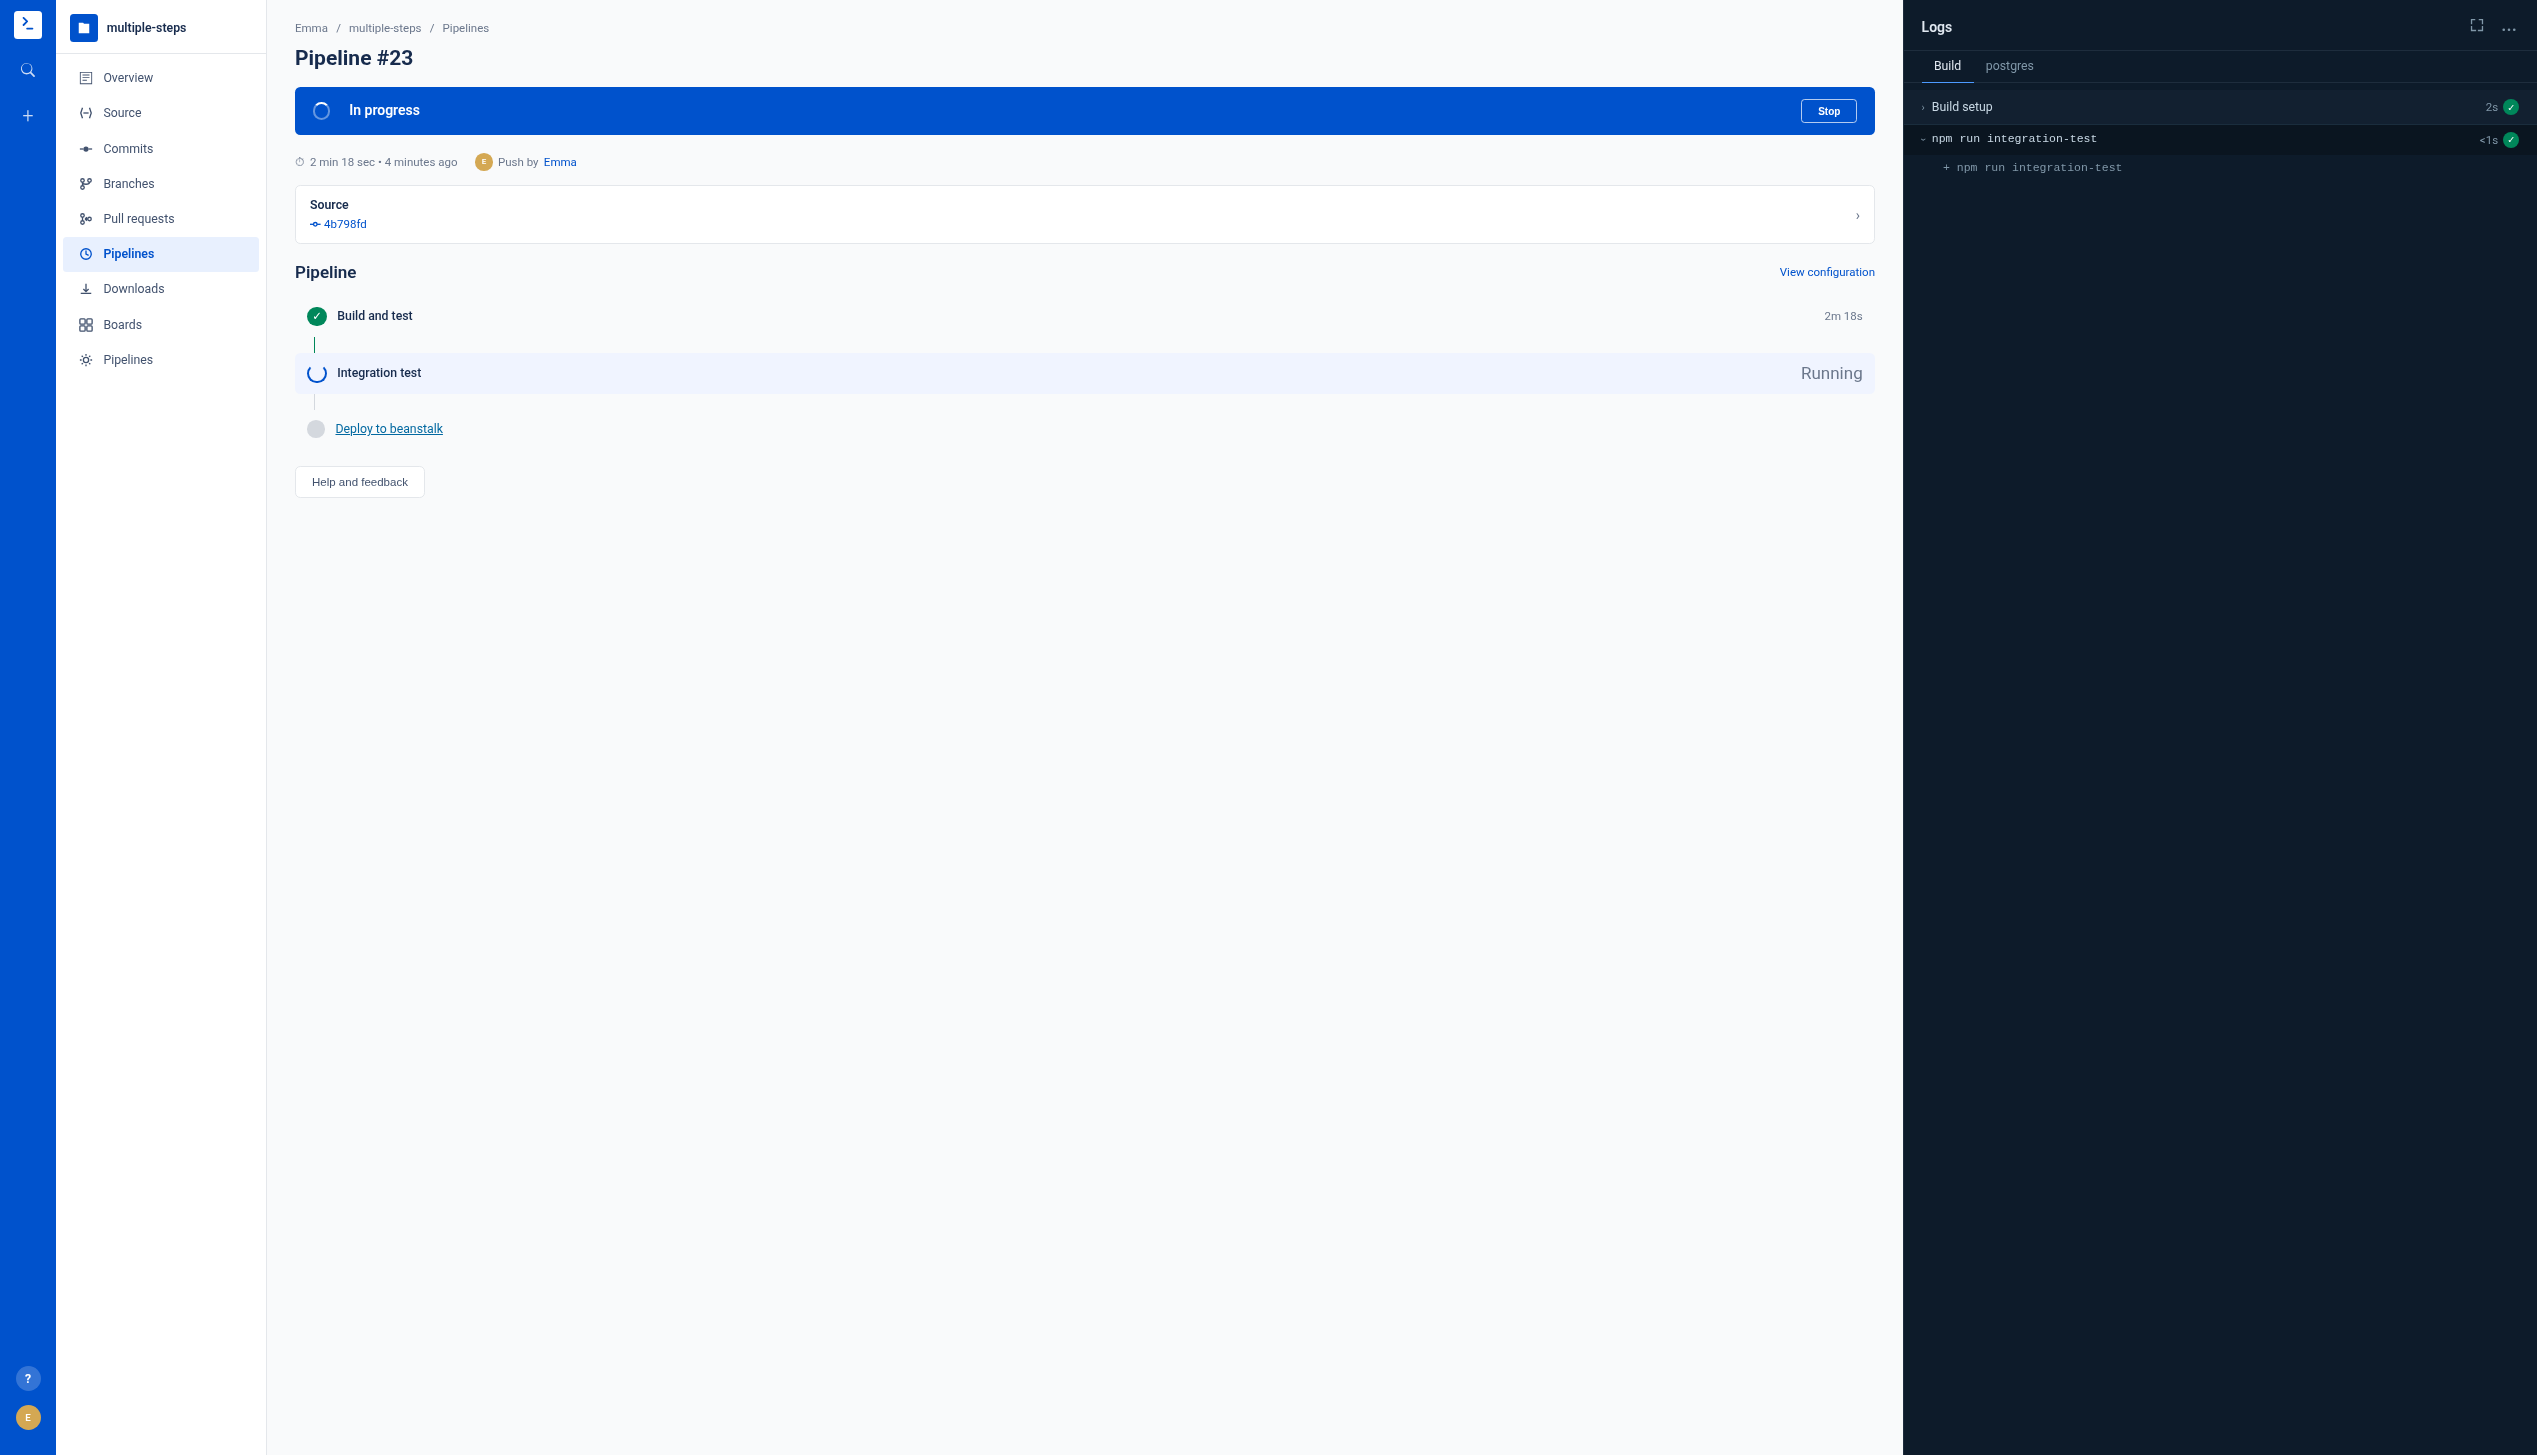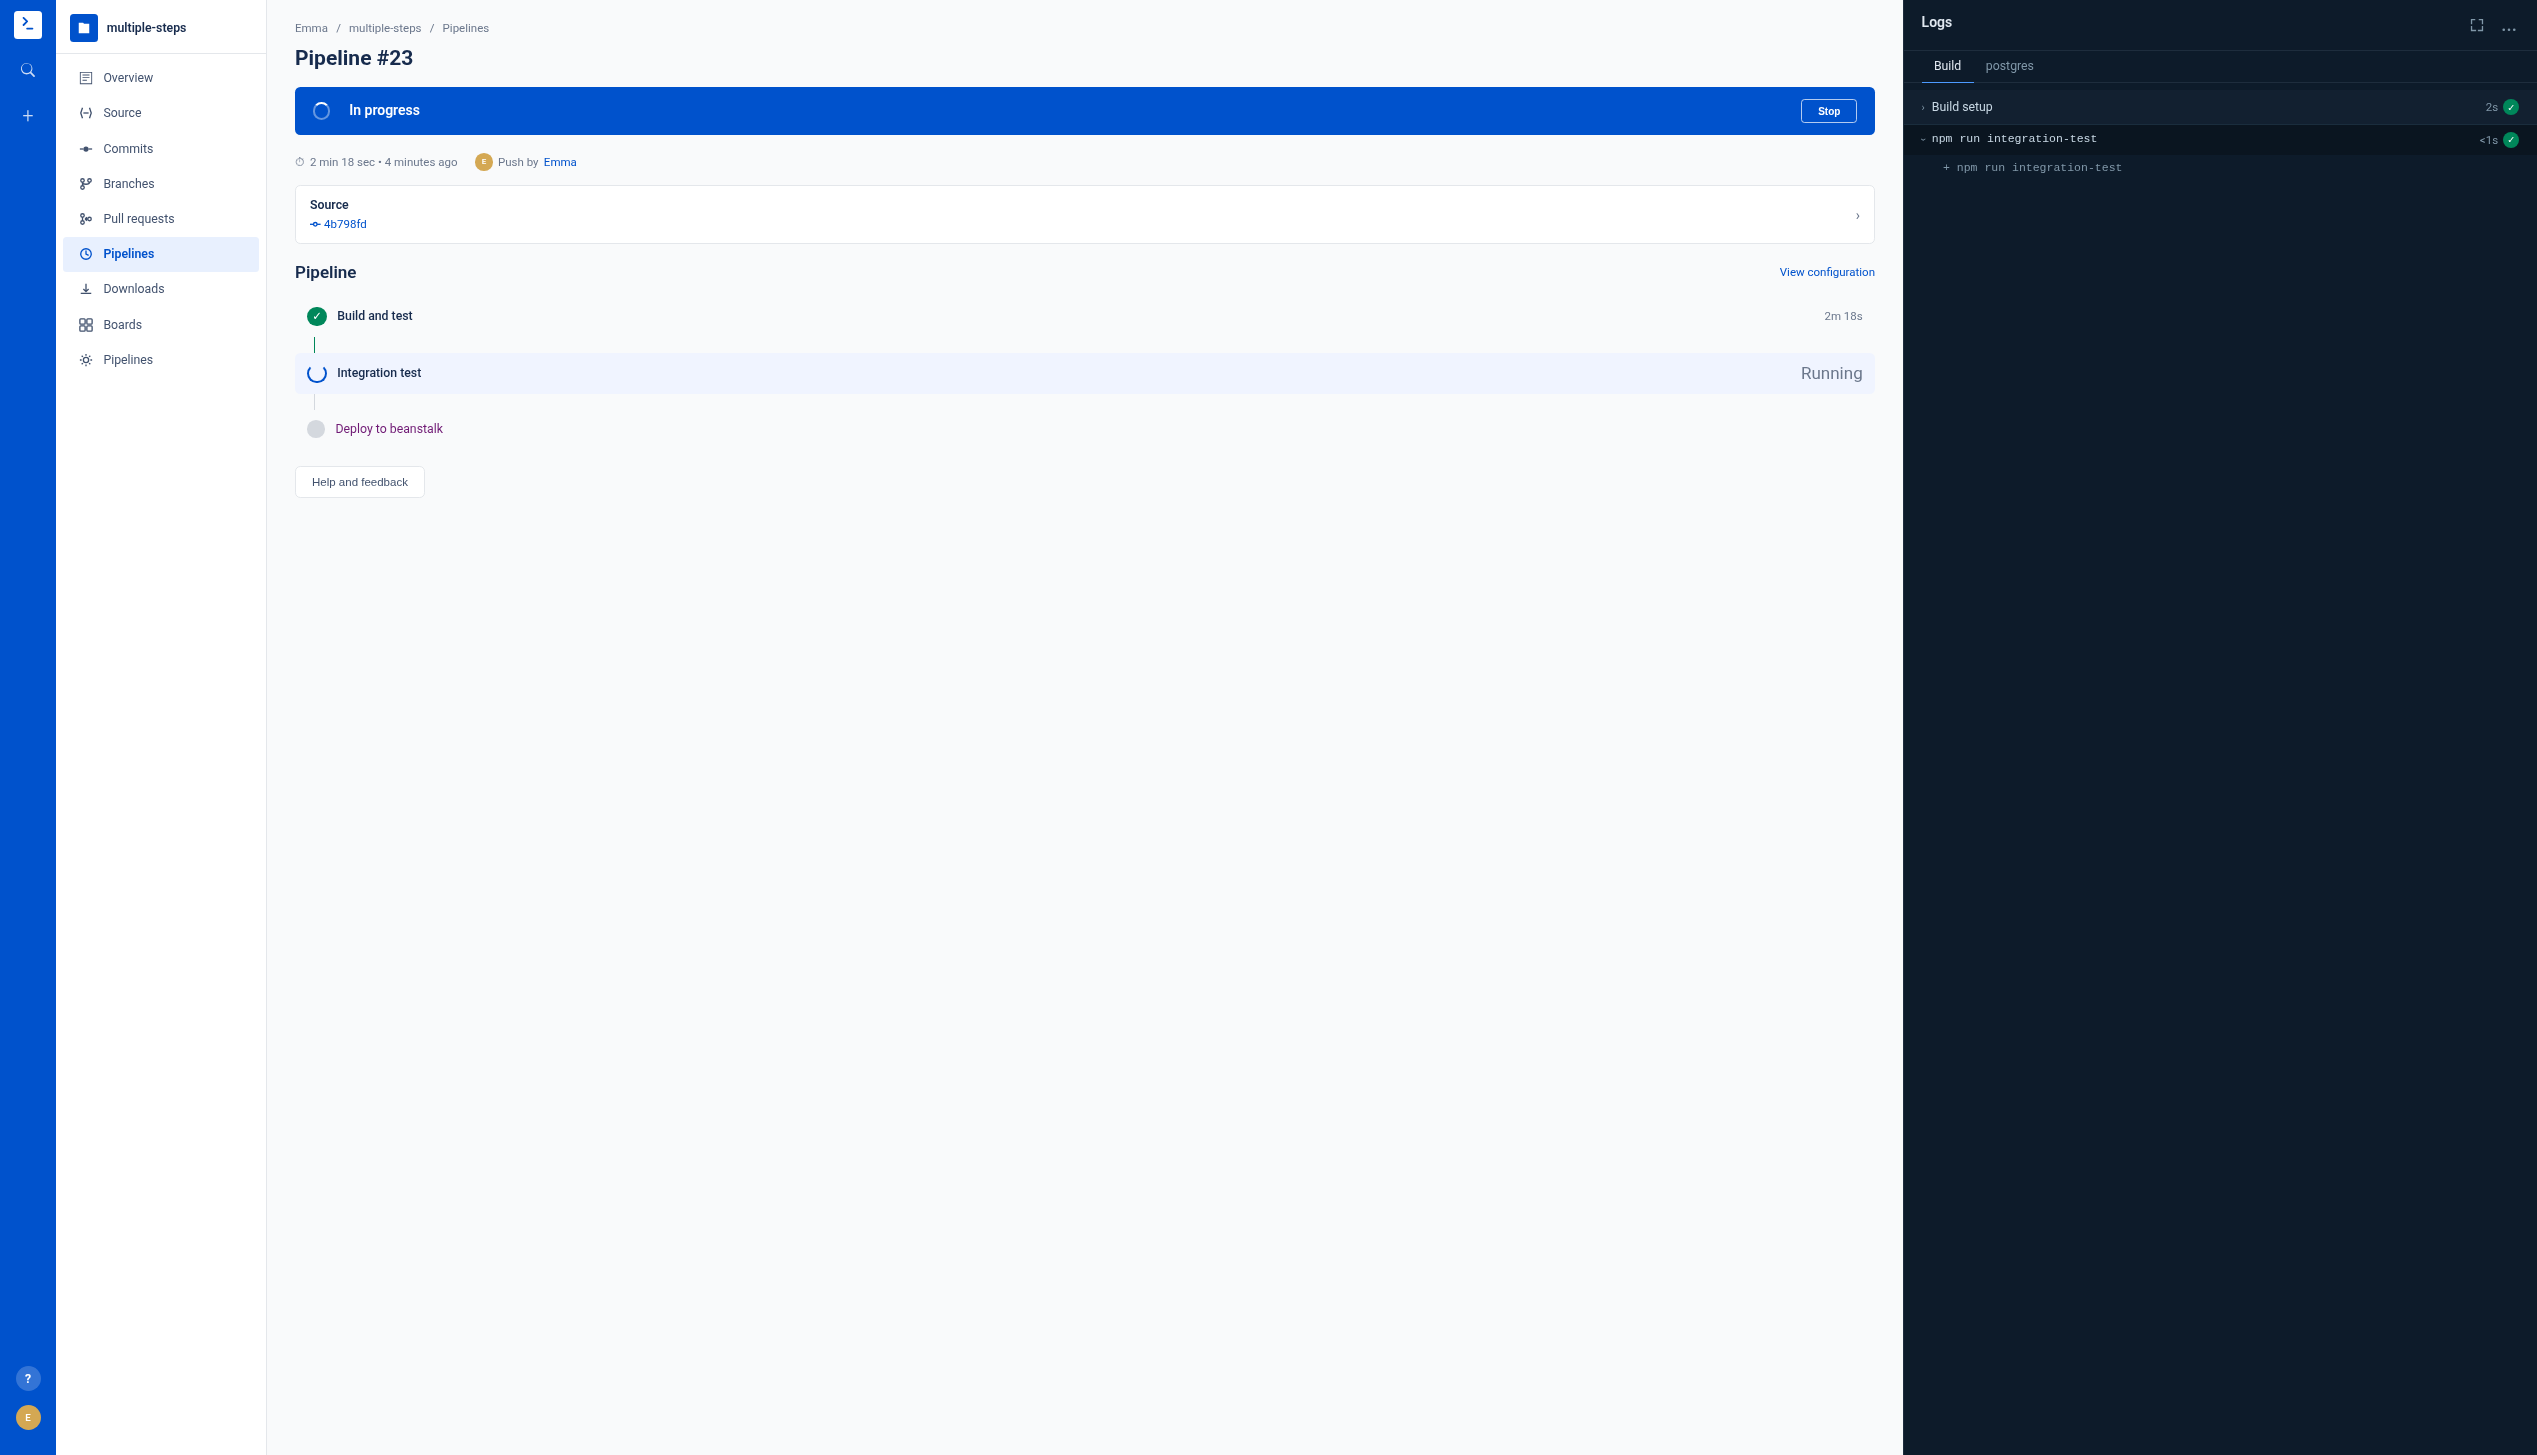--- a/index.html
+++ b/index.html
@@ -331,21 +331,21 @@
       width: 634px;
       background: #0d1b2a;
       display: flex;
       flex-direction: column;
       height: 100vh;
       flex-shrink: 0;
       border-left: 0.9px solid #1e2d3d;
     }
     .logs-header {
       display: flex;
-      align-items: flex-start;
+      align-items: center;
       justify-content: space-between;
       padding: 14px 17.6px 10.6px;
       border-bottom: 0.9px solid #1e2d3d;
       gap: 8px;
     }
     .logs-title {
       color: #e0e8f0;
       font-size: 14px;
       font-weight: 600;
     }
@@ -662,21 +662,21 @@
 
       <div class="pipeline-step running">
         <div class="step-icon running-spinner"></div>
         <span class="pipeline-step-name">Integration test</span>
         <span class="pipeline-step-status">Running</span>
       </div>
       <div class="step-connector pending-line"></div>
 
       <div class="pipeline-step">
         <div class="step-icon pending" style="width:17.6px;height:17.6px;"></div>
-        <span class="pipeline-step-name" style="color:#701a75;font-weight:400;">Deploy to beanstalk</span>
+        <span class="pipeline-step-name" style="color:#0369a1;font-weight:400;text-decoration:underline;">Deploy to beanstalk</span>
       </div>
     </div>
 
     
     <button class="help-feedback-btn">Help and feedback</button>
   </div>
 </div>
 
 <div class="logs-panel">
   <div class="logs-header">

